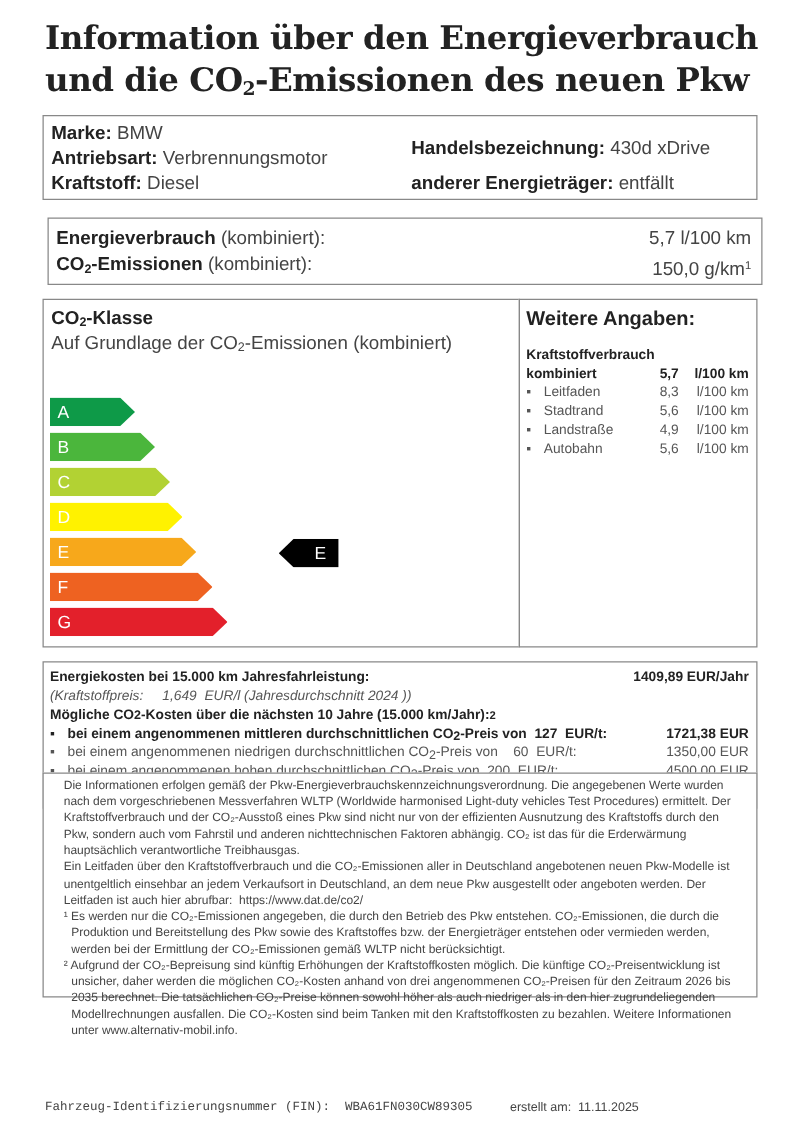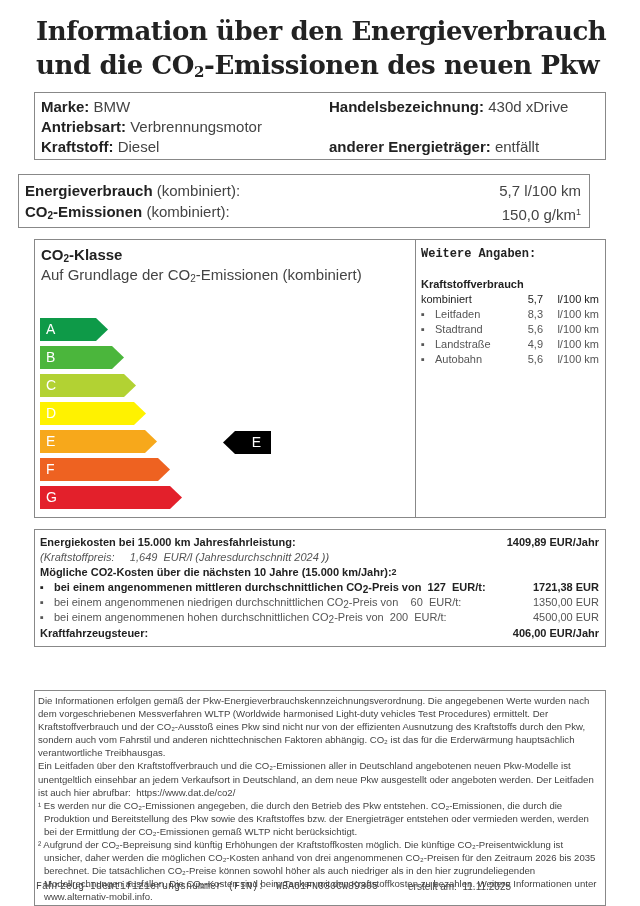--- a/index.html
+++ b/index.html
@@ -16,58 +16,58 @@
 
   .box { position: absolute; border: 1.5px solid #888; background: #fff; }
 
   
   .vehicle { left: 34px; top: 92px; width: 572px; height: 68px; padding: 16px 6px; font-size: 15px; }
   .vrow { position: absolute; font-size: 15px; line-height: 20px; }
   .lbl { font-weight: bold; color: #222; }
   .val { color: #444; }
 
   
-  .cons { left: 18px; top: 174px; width: 572px; height: 54px; font-size: 15px; }
+  .cons { left: 38px; top: 174px; width: 572px; height: 54px; font-size: 15px; }
   .crow { position: absolute; left: 6px; right: 8px; line-height: 20px; display: flex; justify-content: space-between; }
   .crow .paren { color: #444; font-weight: normal; }
   .crow .num { color: #444; }
   sub.s { font-size: 10px; vertical-align: -2px; }
   sup.s { font-size: 9px; vertical-align: 5px; }
 
   
   .klasse { left: 34px; top: 239px; width: 382px; height: 279px; }
   .k-title { position: absolute; left: 6px; top: 6px; font-weight: bold; font-size: 15px; }
   .k-sub { position: absolute; left: 6px; top: 26px; font-size: 15px; color: #444; }
   .bar { position: absolute; left: 5px; height: 23px; color: #fff; font-size: 14px; line-height: 23px; padding-left: 6px;
          clip-path: polygon(0 0, calc(100% - 12px) 0, 100% 50%, calc(100% - 12px) 100%, 0 100%); }
   .marker { position: absolute; left: 188px; top: 191px; width: 48px; height: 23px; background: #000; color: #fff;
             font-size: 14px; line-height: 23px; text-align: right; padding-right: 10px;
             clip-path: polygon(12px 0, 100% 0, 100% 100%, 12px 100%, 0 50%); }
 
   
   .weitere { left: 415px; top: 239px; width: 191px; height: 279px; font-size: 11px; }
-  .w-title { position: absolute; left: 5px; top: 7px; font-weight: bold; font-size: 12px; font-family: Liberation Mono, monospace; }
+  .w-title { position: absolute; left: 5px; top: 7px; font-weight: bold; font-size: 16px; }
   .w-kt { position: absolute; left: 5px; top: 38px; font-weight: bold; }
   .w-row { position: absolute; left: 5px; right: 6px; display: flex; line-height: 15px; color: #555; }
   .w-row .bul { width: 14px; }
   .w-row .name { flex: 1; }
   .w-row .v { width: 22px; text-align: right; margin-right: 6px; }
   .w-row .u { width: 50px; text-align: right; }
-  .w-row.bold { font-weight: normal; color: #222; }
+  .w-row.bold { font-weight: bold; color: #222; }
 
   
   .costs { left: 34px; top: 529px; width: 572px; height: 118px; font-size: 11px; }
   .co-row { position: absolute; left: 5px; right: 6px; line-height: 15px; display: flex; }
   .co-row.b { font-weight: bold; color: #222; }
   .co-row.g { color: #555; }
   .co-row .grow { flex: 1; }
   .co-row .bul { width: 14px; }
 
   
-  .legal { left: 34px; top: 690px; width: 572px; height: 216px; padding: 3px 3px; font-size: 9.6px; line-height: 13.1px; color: #444; }
+  .legal { left: 34px; top: 618px; width: 572px; height: 180px; padding: 3px 16px; font-size: 9.6px; line-height: 13.1px; color: #444; }
   .legal p { margin: 0; }
   .legal .fn { padding-left: 6px; text-indent: -6px; }
 
   .footer { position: absolute; top: 881px; font-size: 10px; color: #444; }
 </style>
 </head>
 <body>
 
 <div class="title">
   <div>Information über den Energieverbrauch</div>
@@ -80,21 +80,21 @@
     <span class="val">BMW</span>
   </div>
   <div class="vrow" style="left:6px;top:44px;">
     <span class="lbl">Kraftstoff:</span>
     <span class="val">Diesel</span>
   </div>
   <div class="vrow" style="left:6px;top:24px;">
     <span class="lbl">Antriebsart:</span>
     <span class="val">Verbrennungsmotor</span>
   </div>
-  <div class="vrow" style="left:294px;top:4px;">
+  <div class="vrow" style="left:294px;top:16px;">
     <span class="lbl">Handelsbezeichnung:</span>
     <span class="val">430d xDrive</span>
   </div>
   <div class="vrow" style="left:294px;top:44px;">
     <span class="lbl">anderer Energieträger:</span>
     <span class="val">entfällt</span>
   </div>
 </div>
 
 <div class="box cons">

